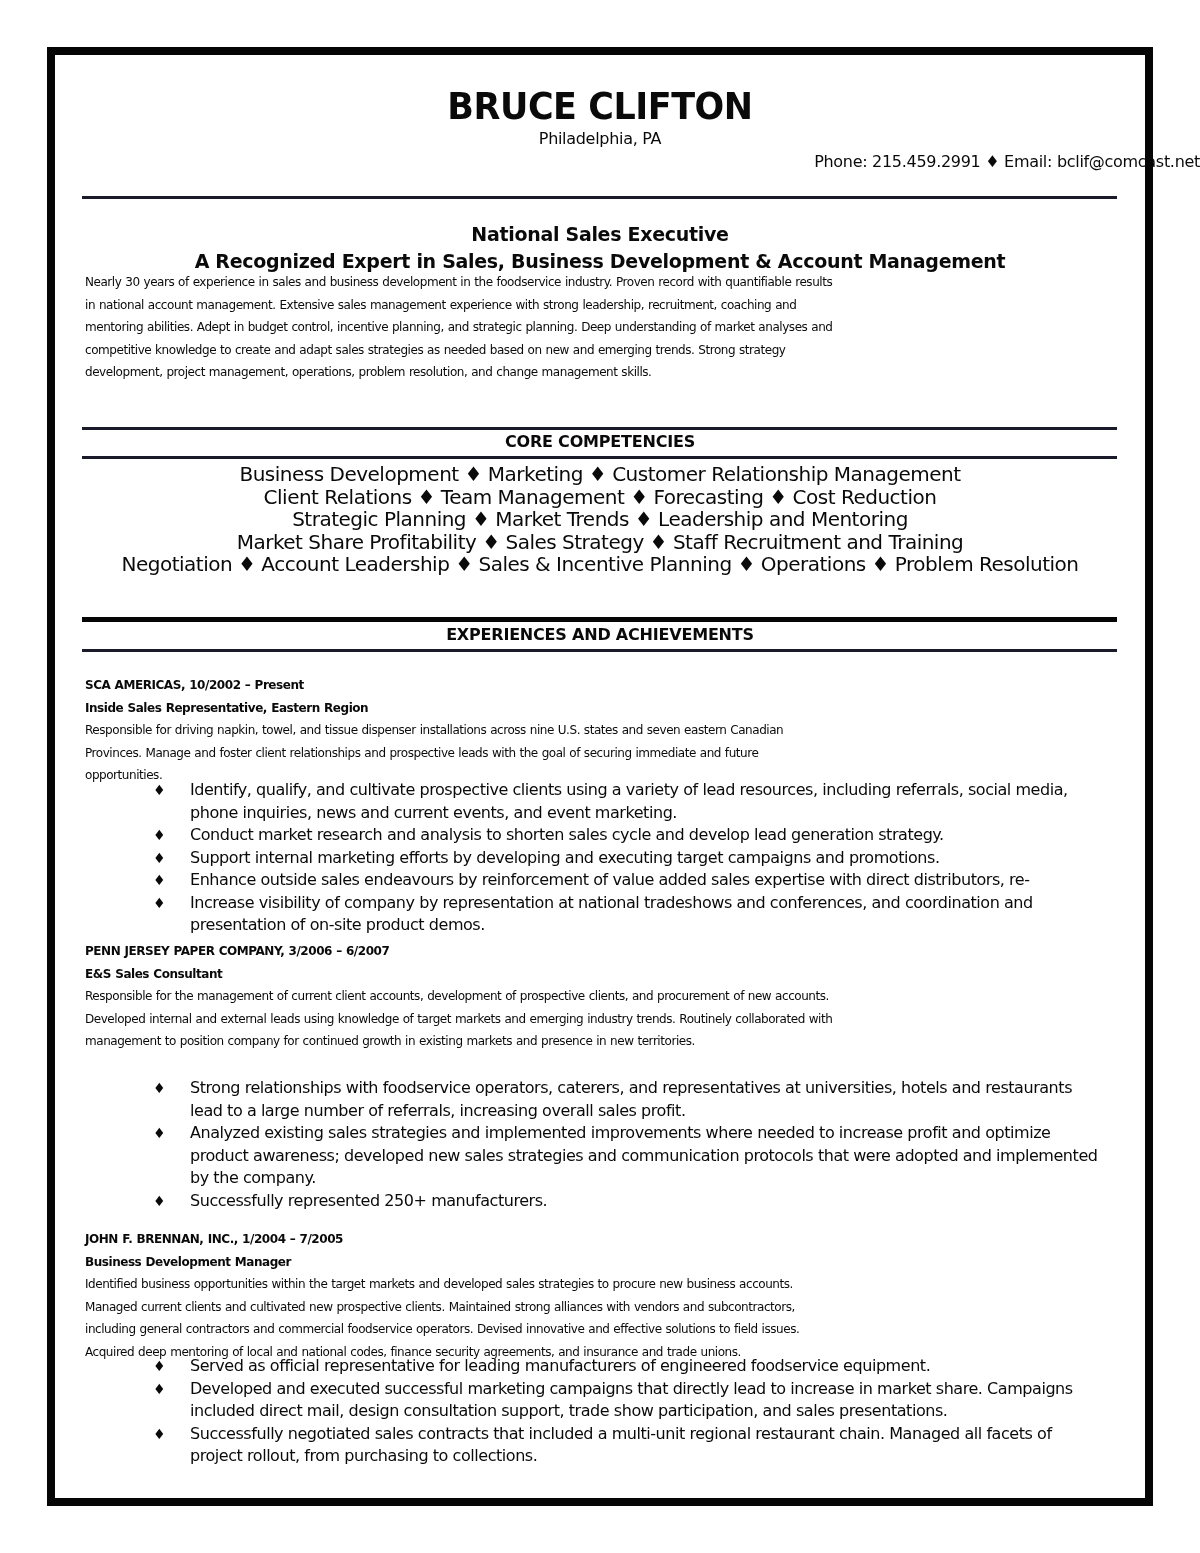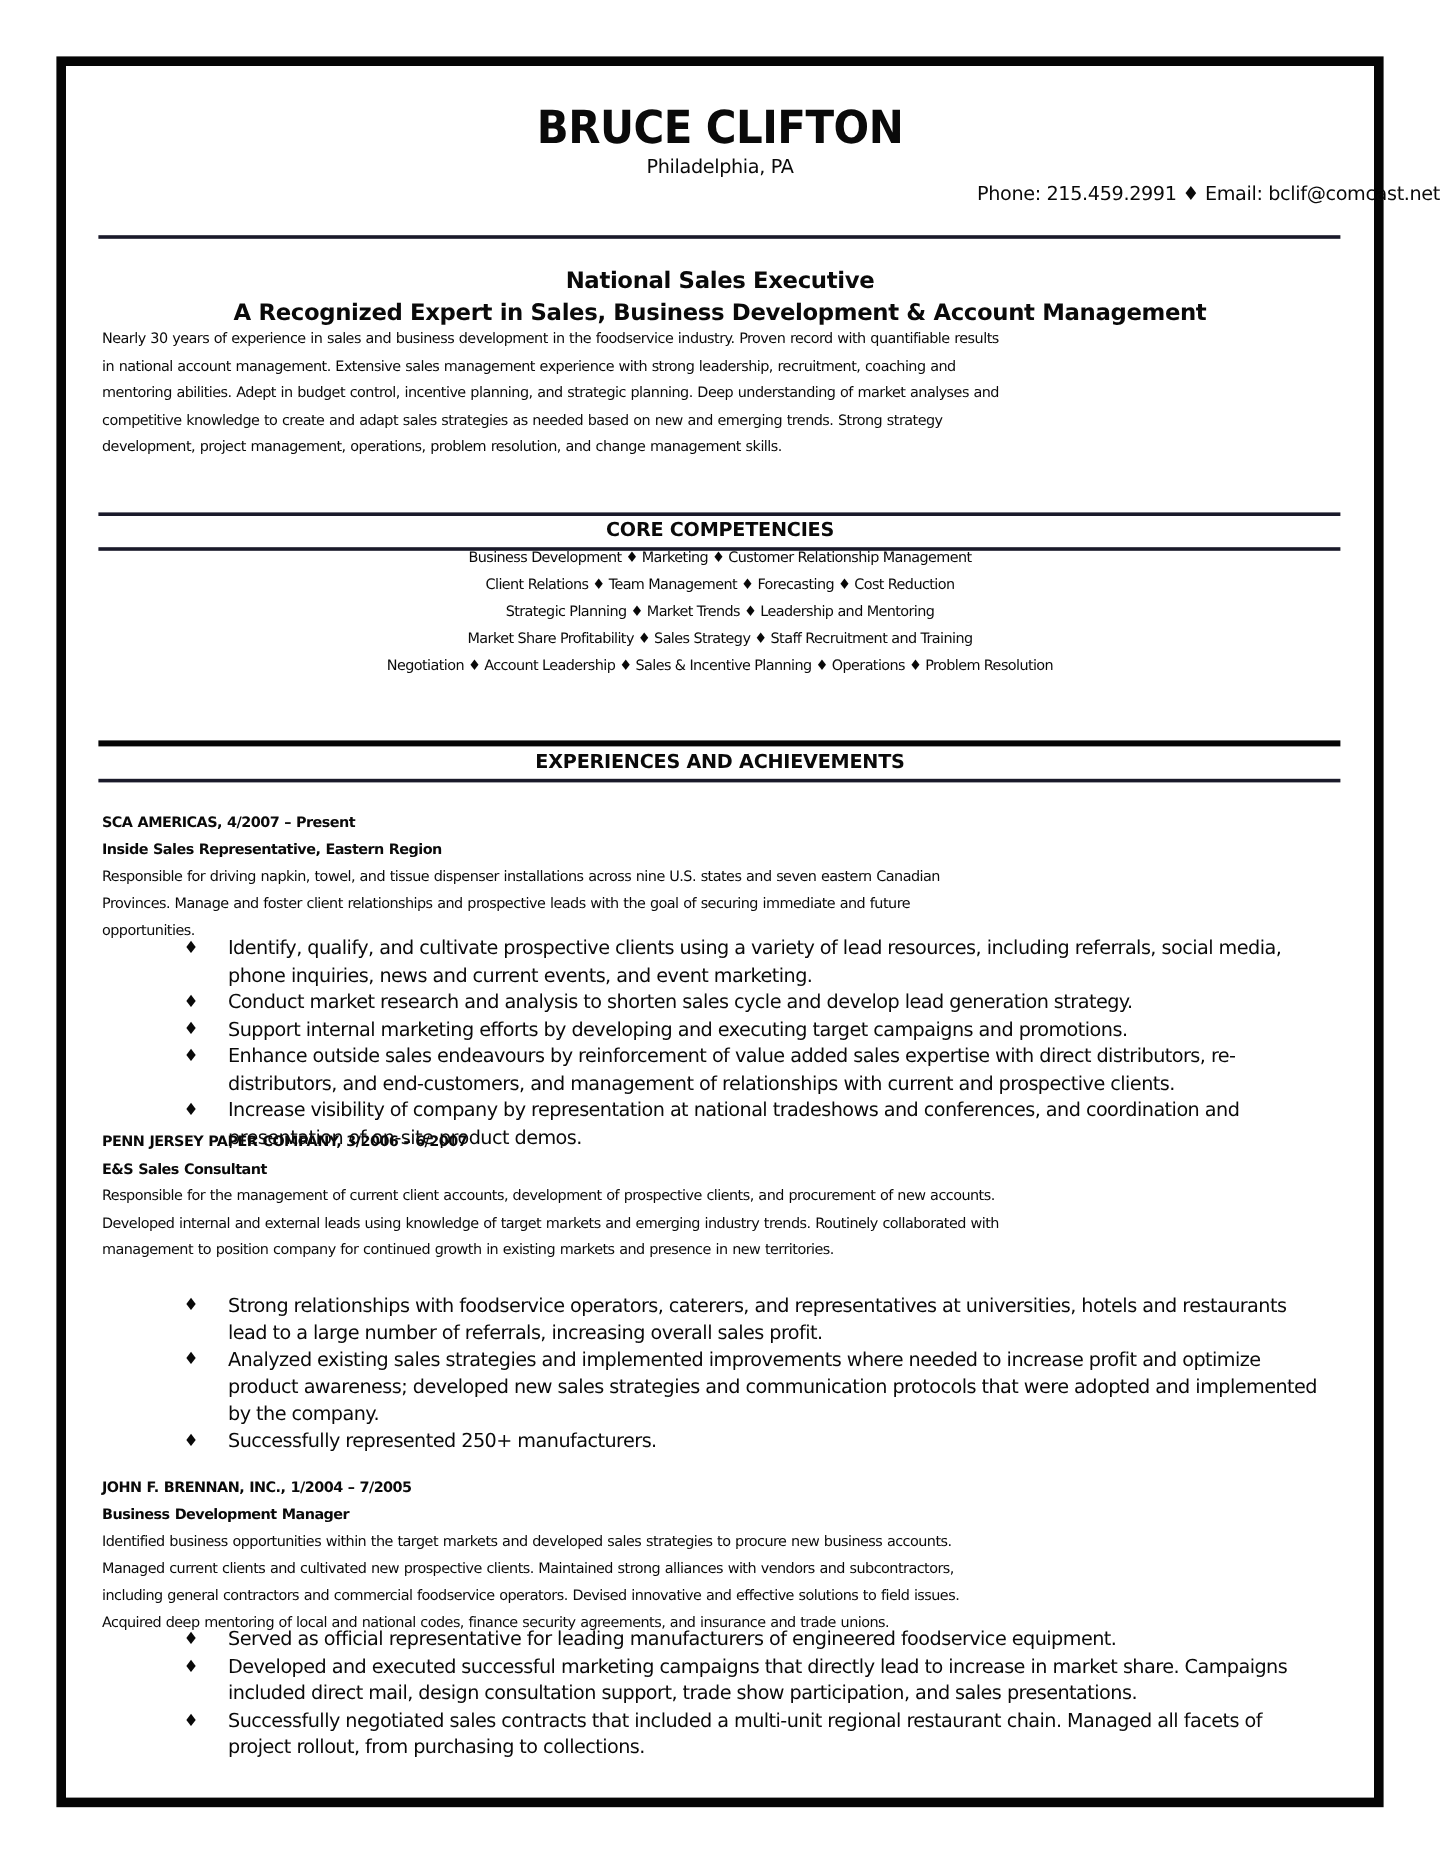--- a/index.html
+++ b/index.html
@@ -14,21 +14,21 @@
   .sub { font-size: 16px; line-height: 22px; letter-spacing: -0.3px; }
   .loc { top: 128px; }
   .contact { top: 151px; text-align: right; }
   .hr { position: absolute; left: 82px; width: 1035px; background: #1a1a2a; }
   .t1 { top: 222px; font-size: 19px; font-weight: bold; line-height: 24px; letter-spacing: -0.3px; }
   .t2 { top: 249px; font-size: 19px; font-weight: bold; line-height: 24px; letter-spacing: -0.3px; }
   .para { position: absolute; left: 85px; width: 1040px; font-size: 12px; line-height: 22.5px;
           letter-spacing: -0.45px; word-spacing: 0.5px; }
   .para .ln { display: block; white-space: nowrap; }
   .sec-title { font-size: 16px; font-weight: bold; line-height: 22px; letter-spacing: -0.2px; }
-  .comp { top: 453px; font-size: 12px; line-height: 22.5px; letter-spacing: -0.5px; }
+  .comp { top: 463px; font-size: 20px; line-height: 22.5px; letter-spacing: -0.5px; }
   .comp .ln { display: block; }
   .job-head { font-weight: bold; }
   .bullets { position: absolute; left: 85px; width: 1040px; font-size: 16px; line-height: 22.5px;
              letter-spacing: -0.45px; }
   .bl { position: relative; padding-left: 105px; white-space: nowrap; }
   .bl .dia { position: absolute; left: 68px; top: 0; font-size: 14px; }
   .bl .ln { display: block; }
 </style>
 </head>
 <body>
@@ -68,21 +68,21 @@
   <span class="ln">Strategic Planning ♦ Market Trends ♦ Leadership and Mentoring</span>
   <span class="ln">Market Share Profitability ♦ Sales Strategy ♦ Staff Recruitment and Training</span>
   <span class="ln">Negotiation ♦ Account Leadership ♦ Sales &amp; Incentive Planning ♦ Operations ♦ Problem Resolution</span>
 </div>
 
 <div class="hr" style="top:617px;height:5px;background:#050505;"></div>
 <div class="abs center sec-title" style="top:624px;">EXPERIENCES AND ACHIEVEMENTS</div>
 <div class="hr" style="top:649px;height:3px;"></div>
 
 <div class="para" style="top:674px;">
-  <span class="ln job-head">SCA AMERICAS, 4/2007 – Present</span>
+  <span class="ln job-head">SCA AMERICAS, 10/2002 – Present</span>
   <span class="ln job-head">Inside Sales Representative, Eastern Region</span>
   <span class="ln">Responsible for driving napkin, towel, and tissue dispenser installations across nine U.S. states and seven eastern Canadian</span>
   <span class="ln">Provinces. Manage and foster client relationships and prospective leads with the goal of securing immediate and future</span>
   <span class="ln">opportunities.</span>
 </div>
 <div class="bullets" style="top:779px;">
   <div class="bl">
     <span class="dia">♦</span>
     <span class="ln">Identify, qualify, and cultivate prospective clients using a variety of lead resources, including referrals, social media,</span>
     <span class="ln">phone inquiries, news and current events, and event marketing.</span>
@@ -91,21 +91,20 @@
     <span class="dia">♦</span>
     <span class="ln">Conduct market research and analysis to shorten sales cycle and develop lead generation strategy.</span>
   </div>
   <div class="bl">
     <span class="dia">♦</span>
     <span class="ln">Support internal marketing efforts by developing and executing target campaigns and promotions.</span>
   </div>
   <div class="bl">
     <span class="dia">♦</span>
     <span class="ln">Enhance outside sales endeavours by reinforcement of value added sales expertise with direct distributors, re-</span>
-    <span class="ln">distributors, and end-customers, and management of relationships with current and prospective clients.</span>
   </div>
   <div class="bl">
     <span class="dia">♦</span>
     <span class="ln">Increase visibility of company by representation at national tradeshows and conferences, and coordination and</span>
     <span class="ln">presentation of on-site product demos.</span>
   </div>
 </div>
 
 <div class="para" style="top:940px;">
   <span class="ln job-head">PENN JERSEY PAPER COMPANY, 3/2006 – 6/2007</span>

